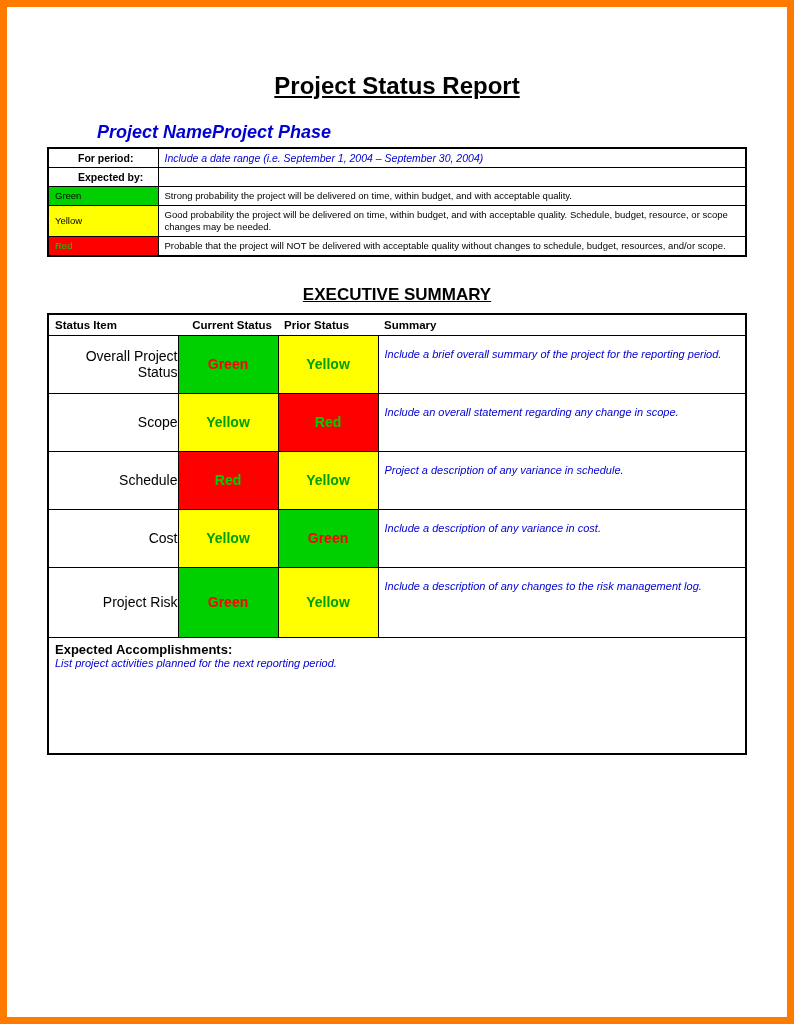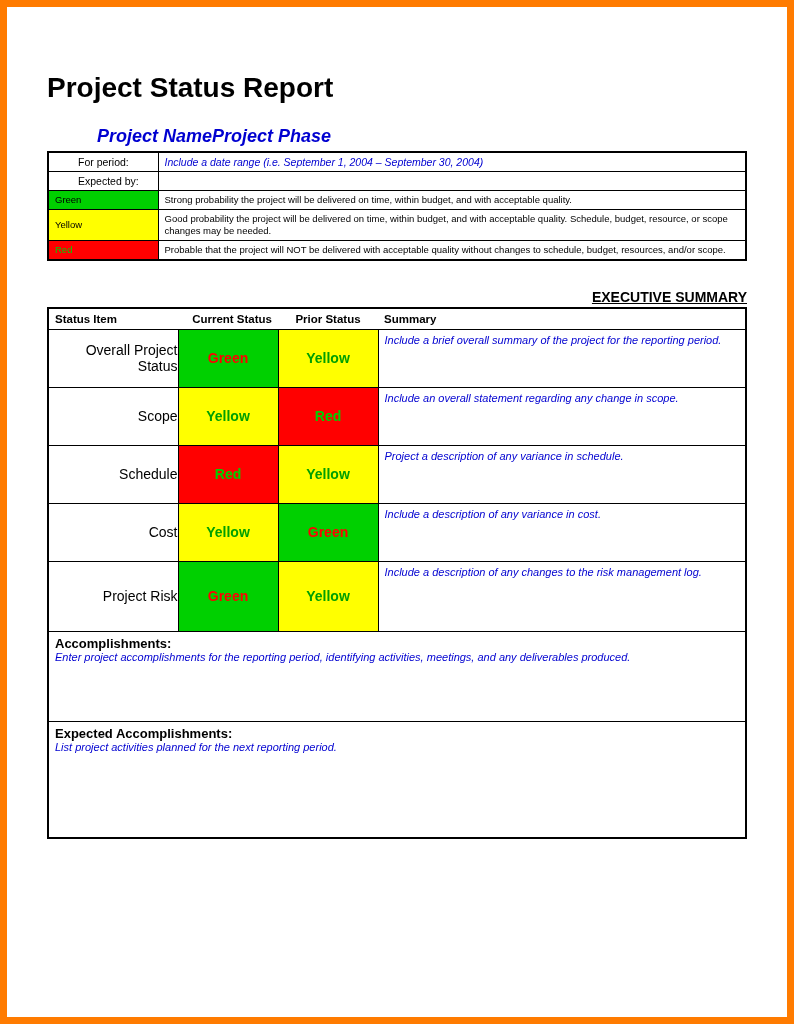--- a/index.html
+++ b/index.html
@@ -6,23 +6,25 @@
   body {
     width: 794px;
     height: 1024px;
     background: #fff;
     border: 7px solid #ff7b00;
     font-family: Arial, Helvetica, sans-serif;
     padding: 65px 40px 40px 40px;
     color: #000;
   }
   .page-title {
-    font-size: 28px;
+    text-align: center;
+    font-size: 24px;
     font-weight: bold;
     margin-bottom: 22px;
+    text-decoration: underline;
   }
   .header-labels {
     display: flex;
     justify-content: flex-start;
     padding: 0 50px 4px 50px;
   }
   .header-labels span {
     color: #0000d0;
     font-style: italic;
     font-weight: bold;
@@ -34,36 +36,36 @@
     width: 100%;
     border-collapse: collapse;
     border: 2px solid #000;
     font-size: 10.5px;
   }
   table.info td {
     border: 1px solid #000;
     padding: 3px 6px;
     vertical-align: middle;
   }
-  .info .lbl  { width: 110px; font-weight: normal; padding-left: 29px; }
+  .info .lbl  { width: 110px; font-weight: bold; padding-left: 29px; }
   .info .val  { font-style: italic; font-weight: normal; color: #0000d0; }
   .legend-cell { width: 110px; font-size: 9.5px; }
   .legend-green  { background: #00d000; color: #000; }
   .legend-yellow { background: #ffff00; color: #000; }
   .legend-red    { background: #ff0000; color: #00d000; }
   .legend-desc { font-size: 9.5px; line-height: 1.25; }
 
   
   .exec-title {
-    text-align: right;
+    text-align: center;
     font-weight: bold;
-    font-size: 14px;
+    font-size: 17px;
     text-decoration: underline;
     margin-top: 28px;
-    margin-bottom: 2px;
+    margin-bottom: 8px;
   }
   table.exec {
     width: 100%;
     border-collapse: collapse;
     border: 2px solid #000;
     font-size: 12px;
   }
   table.exec th {
     border: 0;
     border-bottom: 1px solid #000;
@@ -83,21 +85,21 @@
   }
   .status-cell {
     width: 100px; height: 58px; text-align: center; font-weight: bold;
     font-size: 14px; vertical-align: middle !important;
   }
   .bg-green  { background: #00d000; color: #ff0000; }
   .bg-yellow { background: #ffff00; color: #00a000; }
   .bg-red    { background: #ff0000; color: #00d000; }
   .summary-cell {
     font-style: italic; color: #0000d0; font-size: 11px;
-    padding: 4px 6px !important;
+    padding: 12px 6px !important;
   }
   .section-row td { padding: 4px 6px !important; }
   .section-label { font-weight: bold; font-size: 13px; }
   .section-text  { font-style: italic; color: #0000d0; font-size: 11px; display:block; }
 </style>
 </head>
 <body>
 
 <div class="page-title">Project Status Report</div>
 
@@ -131,21 +133,21 @@
 </tbody>
   </table>
 
 <div class="exec-title">EXECUTIVE SUMMARY</div>
 
 <table class="exec">
   <tbody>
       <tr>
     <th style="width:130px">Status Item</th>
     <th style="width:100px;text-align:right">Current Status</th>
-    <th style="width:100px;text-align:center">Prior Status</th>
+    <th style="width:100px;">Prior Status</th>
     <th>Summary</th>
   </tr>
 
   <tr>
     <td class="status-item">Overall Project Status</td>
     <td class="status-cell bg-green">Green</td>
     <td class="status-cell bg-yellow">Yellow</td>
     <td class="summary-cell">Include a brief overall summary of the project for the reporting period.</td>
   </tr>
   <tr>
@@ -167,25 +169,19 @@
     <td class="summary-cell">Include a description of any variance in cost.</td>
   </tr>
   <tr>
     <td class="status-item" style="height:70px">Project Risk</td>
     <td class="status-cell bg-green">Green</td>
     <td class="status-cell bg-yellow">Yellow</td>
     <td class="summary-cell">Include a description of any changes to the risk management log.</td>
   </tr>
 
   <tr class="section-row">
-    <td colspan="4" style="height:90px">
-      <span class="section-label">Accomplishments:</span>
-      <span class="section-text">Enter project accomplishments for the reporting period, identifying activities, meetings, and any deliverables produced.</span>
-    </td>
-  </tr>
-  <tr class="section-row">
     <td colspan="4" style="height:117px">
       <span class="section-label">Expected Accomplishments:</span>
       <span class="section-text">List project activities planned for the next reporting period.</span>
     </td>
   </tr>
 </tbody>
   </table>
 
 </body></html>

